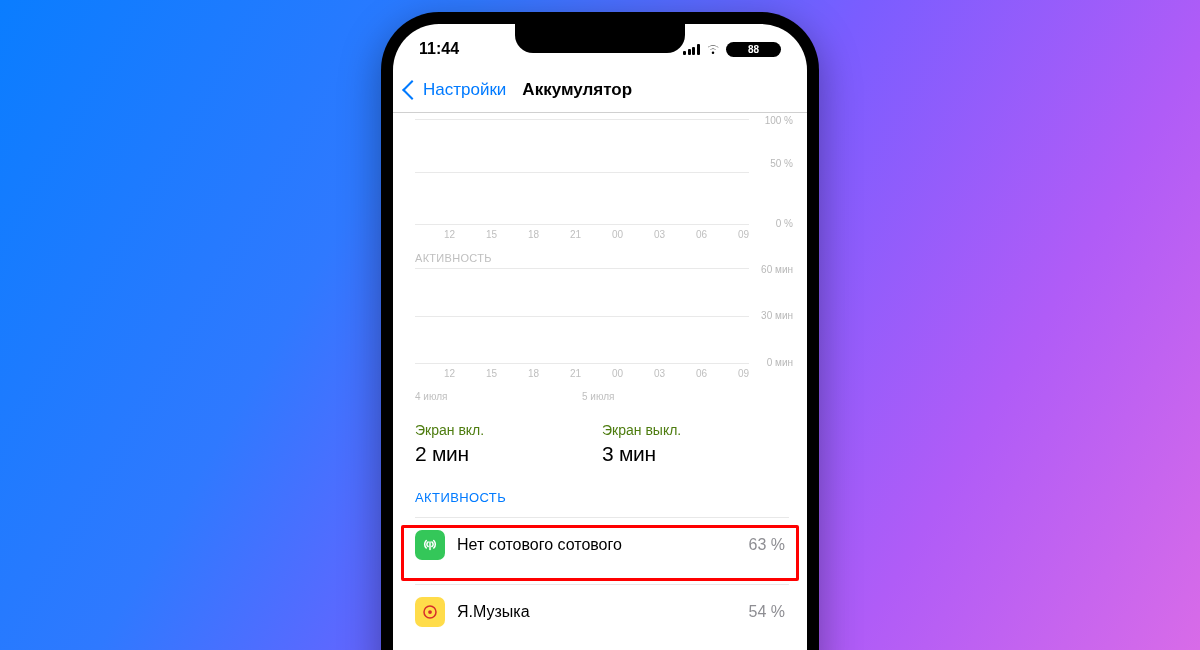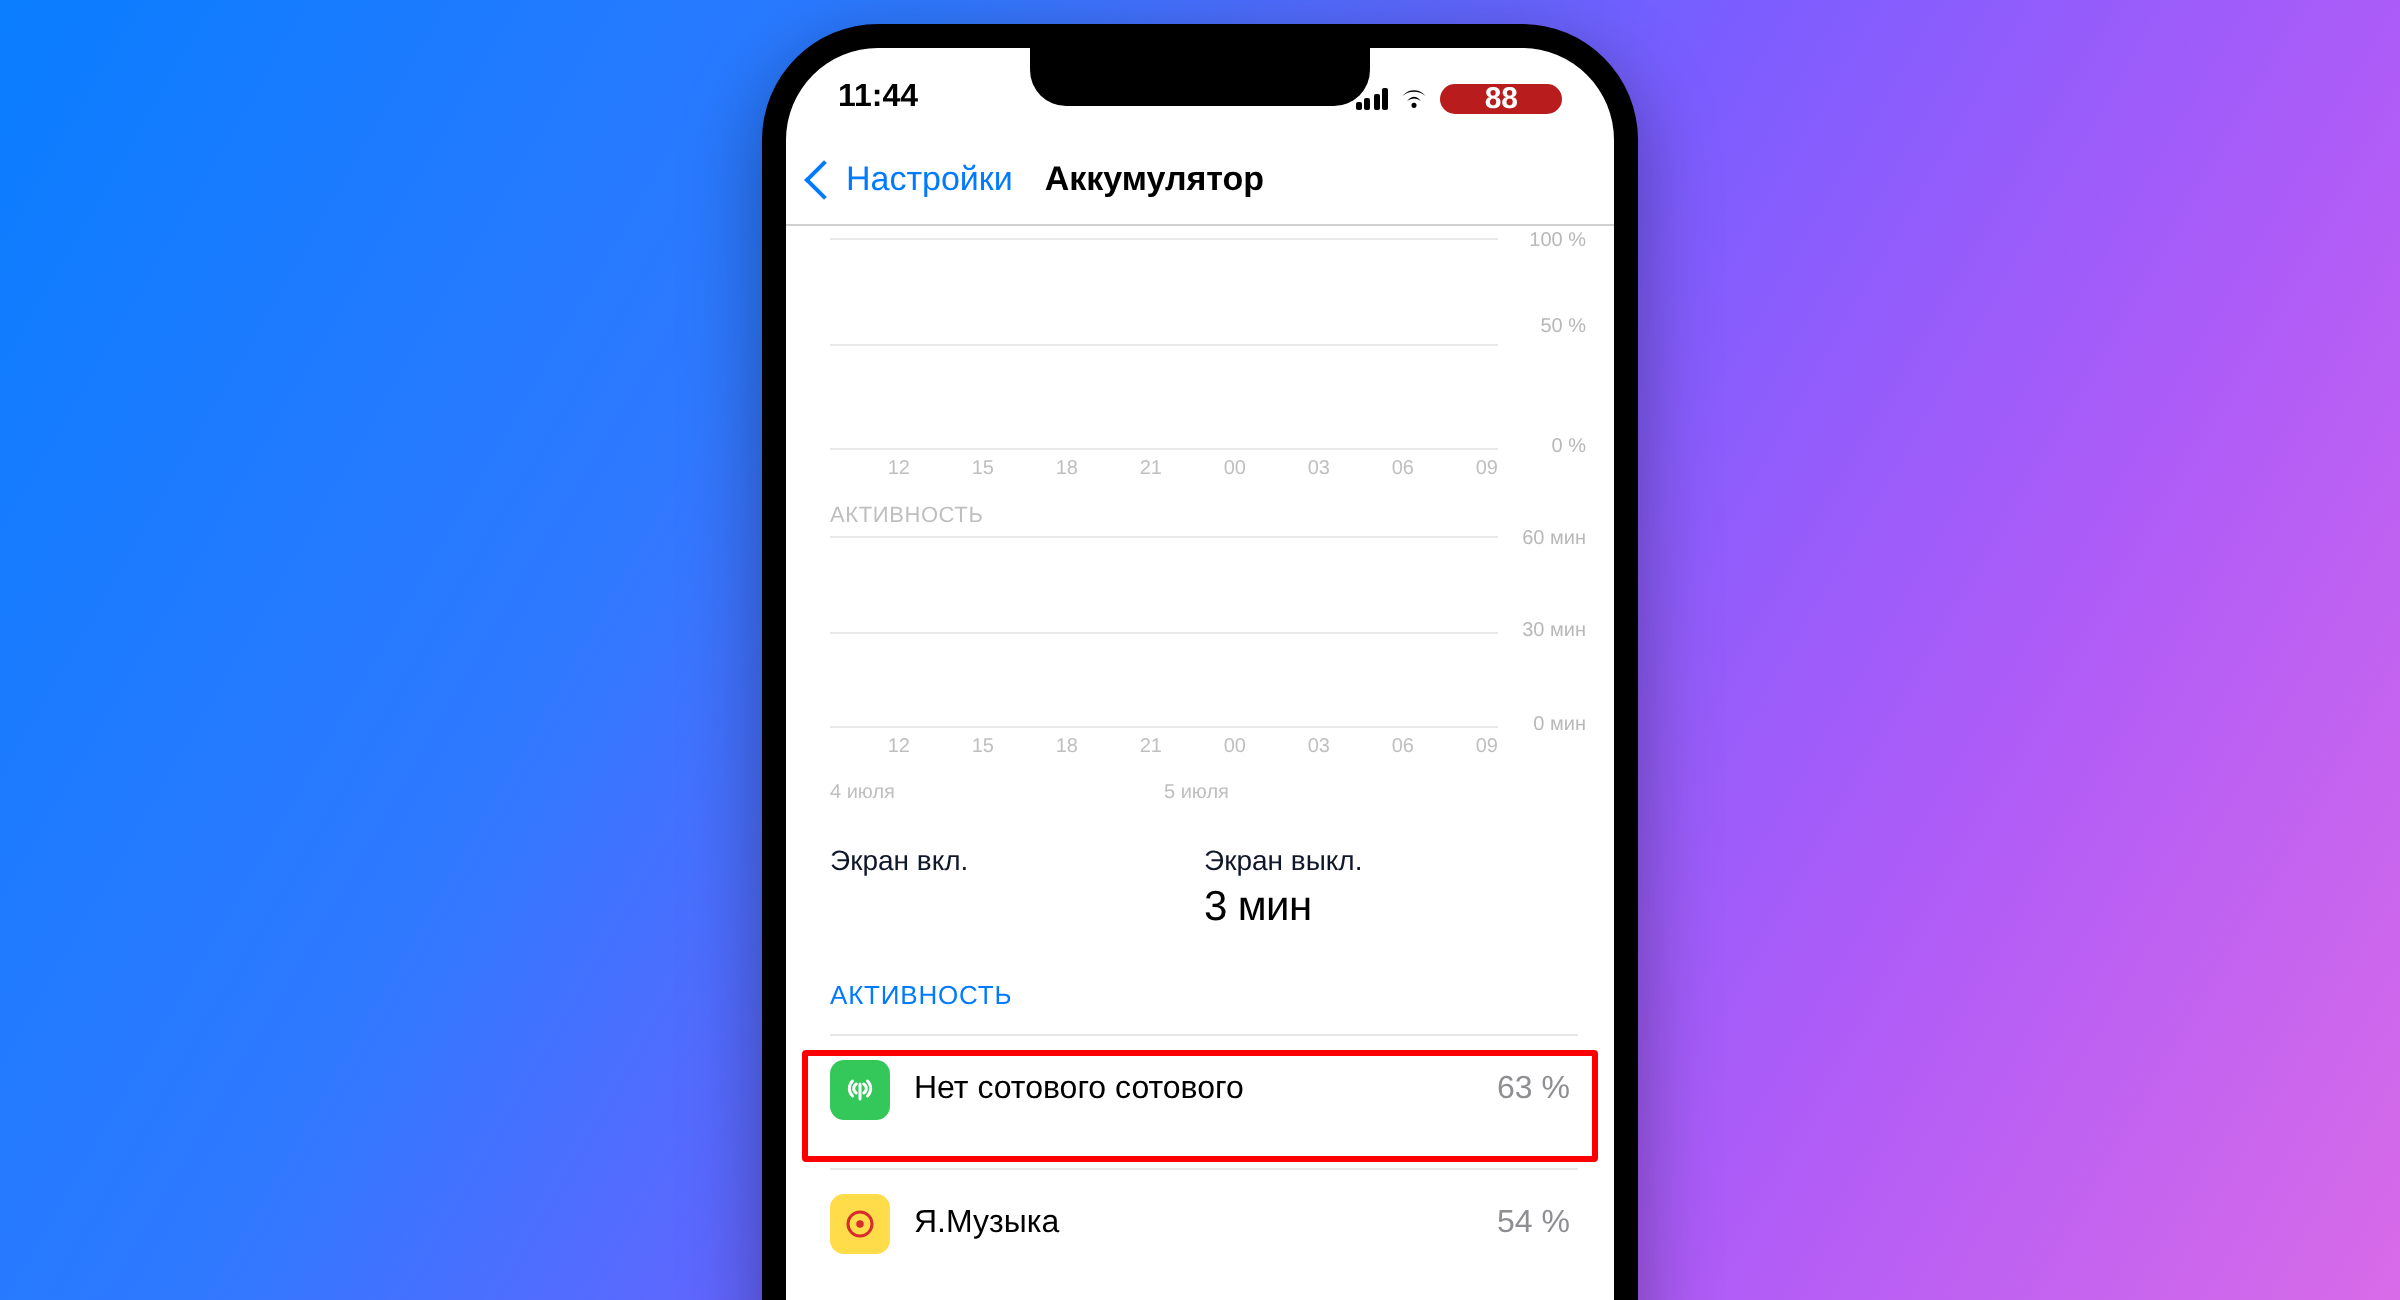--- a/index.html
+++ b/index.html
@@ -8,21 +8,21 @@
   .screen{width:100%;height:100%;background:#fff;border-radius:46px;overflow:hidden;position:relative}
   .notch{position:absolute;top:-1px;left:50%;transform:translateX(-50%);width:170px;height:30px;background:#000;border-bottom-left-radius:18px;border-bottom-right-radius:18px;z-index:5}
   .status-bar{display:flex;justify-content:space-between;align-items:center;height:38px;padding:6px 26px 0;font-weight:600;font-size:16px}
   .status-right{display:flex;align-items:center;gap:5px}
   .sig-bars{display:flex;align-items:flex-end;gap:1.5px;height:12px}
   .sig-bars span{width:3px;background:#000;border-radius:1px}
   .sig-bars span:nth-child(1){height:4px}
   .sig-bars span:nth-child(2){height:6px}
   .sig-bars span:nth-child(3){height:8px}
   .sig-bars span:nth-child(4){height:11px}
-  .batt-pill{background:#b91c1c;color:#fff;font-size:15px;font-weight:700;padding:1px 22px;border-radius:8px;display:flex;align-items:center;justify-content:center;min-width:22px;height:15px;box-sizing:border-box}
+  .batt-pill{background:#000000;color:#fff;font-size:10px;font-weight:700;padding:1px 22px;border-radius:8px;display:flex;align-items:center;justify-content:center;min-width:22px;height:15px;box-sizing:border-box}
   .nav{display:flex;align-items:center;height:44px;border-bottom:1px solid #d0d0d0;padding:0 8px}
   .back{display:flex;align-items:center;color:#007aff;font-size:17px}
   .chev{width:12px;height:12px;border-left:2.5px solid #007aff;border-bottom:2.5px solid #007aff;transform:rotate(45deg);margin:0 4px 0 4px}
   .title{font-weight:600;font-size:17px;margin-left:16px}
   .content{padding:0 18px 0 22px;}
   
   .chart{position:relative;margin-top:6px;height:106px}
   .ylab{position:absolute;right:-4px;font-size:10px;color:#b8b8b8}
   .gl{position:absolute;left:0;right:40px;border-top:1px solid #e9e9e9}
   .bars{position:absolute;left:0;right:40px;bottom:0;height:100%;display:flex;align-items:flex-end;gap:2px}
@@ -37,21 +37,21 @@
   .chart2{position:relative;height:96px}
   .bars2{position:absolute;left:0;right:40px;bottom:0;height:100%;display:flex;align-items:flex-end;gap:2px}
   .bars2>div{flex:1;display:flex;flex-direction:column;justify-content:flex-end}
   .act-bar{background:#dcdcdc}
   .act-bar.sel{background:#2aa9ff}
   .dlab{display:flex;font-size:10px;color:#bfbfbf;padding-right:40px;margin-top:12px}
   .dlab>div{flex:1}
   
   .stats{display:flex;margin-top:20px}
   .stats>div{flex:1}
-  .stat-label{color:#0f172a;font-size:14px;margin-bottom:4px}
+  .stat-label{color:#4d7c0f;font-size:14px;margin-bottom:4px}
   .stat-val{font-size:21px;font-weight:400;letter-spacing:-.3px}
   
   .usage-head{display:flex;justify-content:space-between;align-items:flex-end;margin-top:24px}
   .usage-head-left{font-size:12px;color:#909090;line-height:1.35;text-transform:uppercase}
   .usage-head-right{color:#007aff;font-size:13px;letter-spacing:.4px}
   
   .row{display:flex;align-items:center;padding:12px 4px 12px 0;border-top:1px solid #e8e8e8;margin-top:12px}
   .row-icon{width:30px;height:30px;border-radius:7px;display:flex;align-items:center;justify-content:center;margin-right:12px;flex-shrink:0}
   .row-label{flex:1;font-size:16px}
   .row-pct{color:#8e8e93;font-size:16px}
@@ -282,20 +282,21 @@
             <div style="flex: 3 1 0%;">09</div>
           </div>
         <div class="dlab">
           <div>4 июля</div>
           <div>5 июля</div>
         </div>
 
         <div class="stats">
           <div>
             <div class="stat-label">Экран вкл.</div>
+            <div class="stat-val">2 мин</div>
           </div>
           <div>
             <div class="stat-label">Экран выкл.</div>
             <div class="stat-val">3 мин</div>
           </div>
         </div>
 
         <div class="usage-head">
           <div class="usage-head-right">АКТИВНОСТЬ</div>
         </div>

